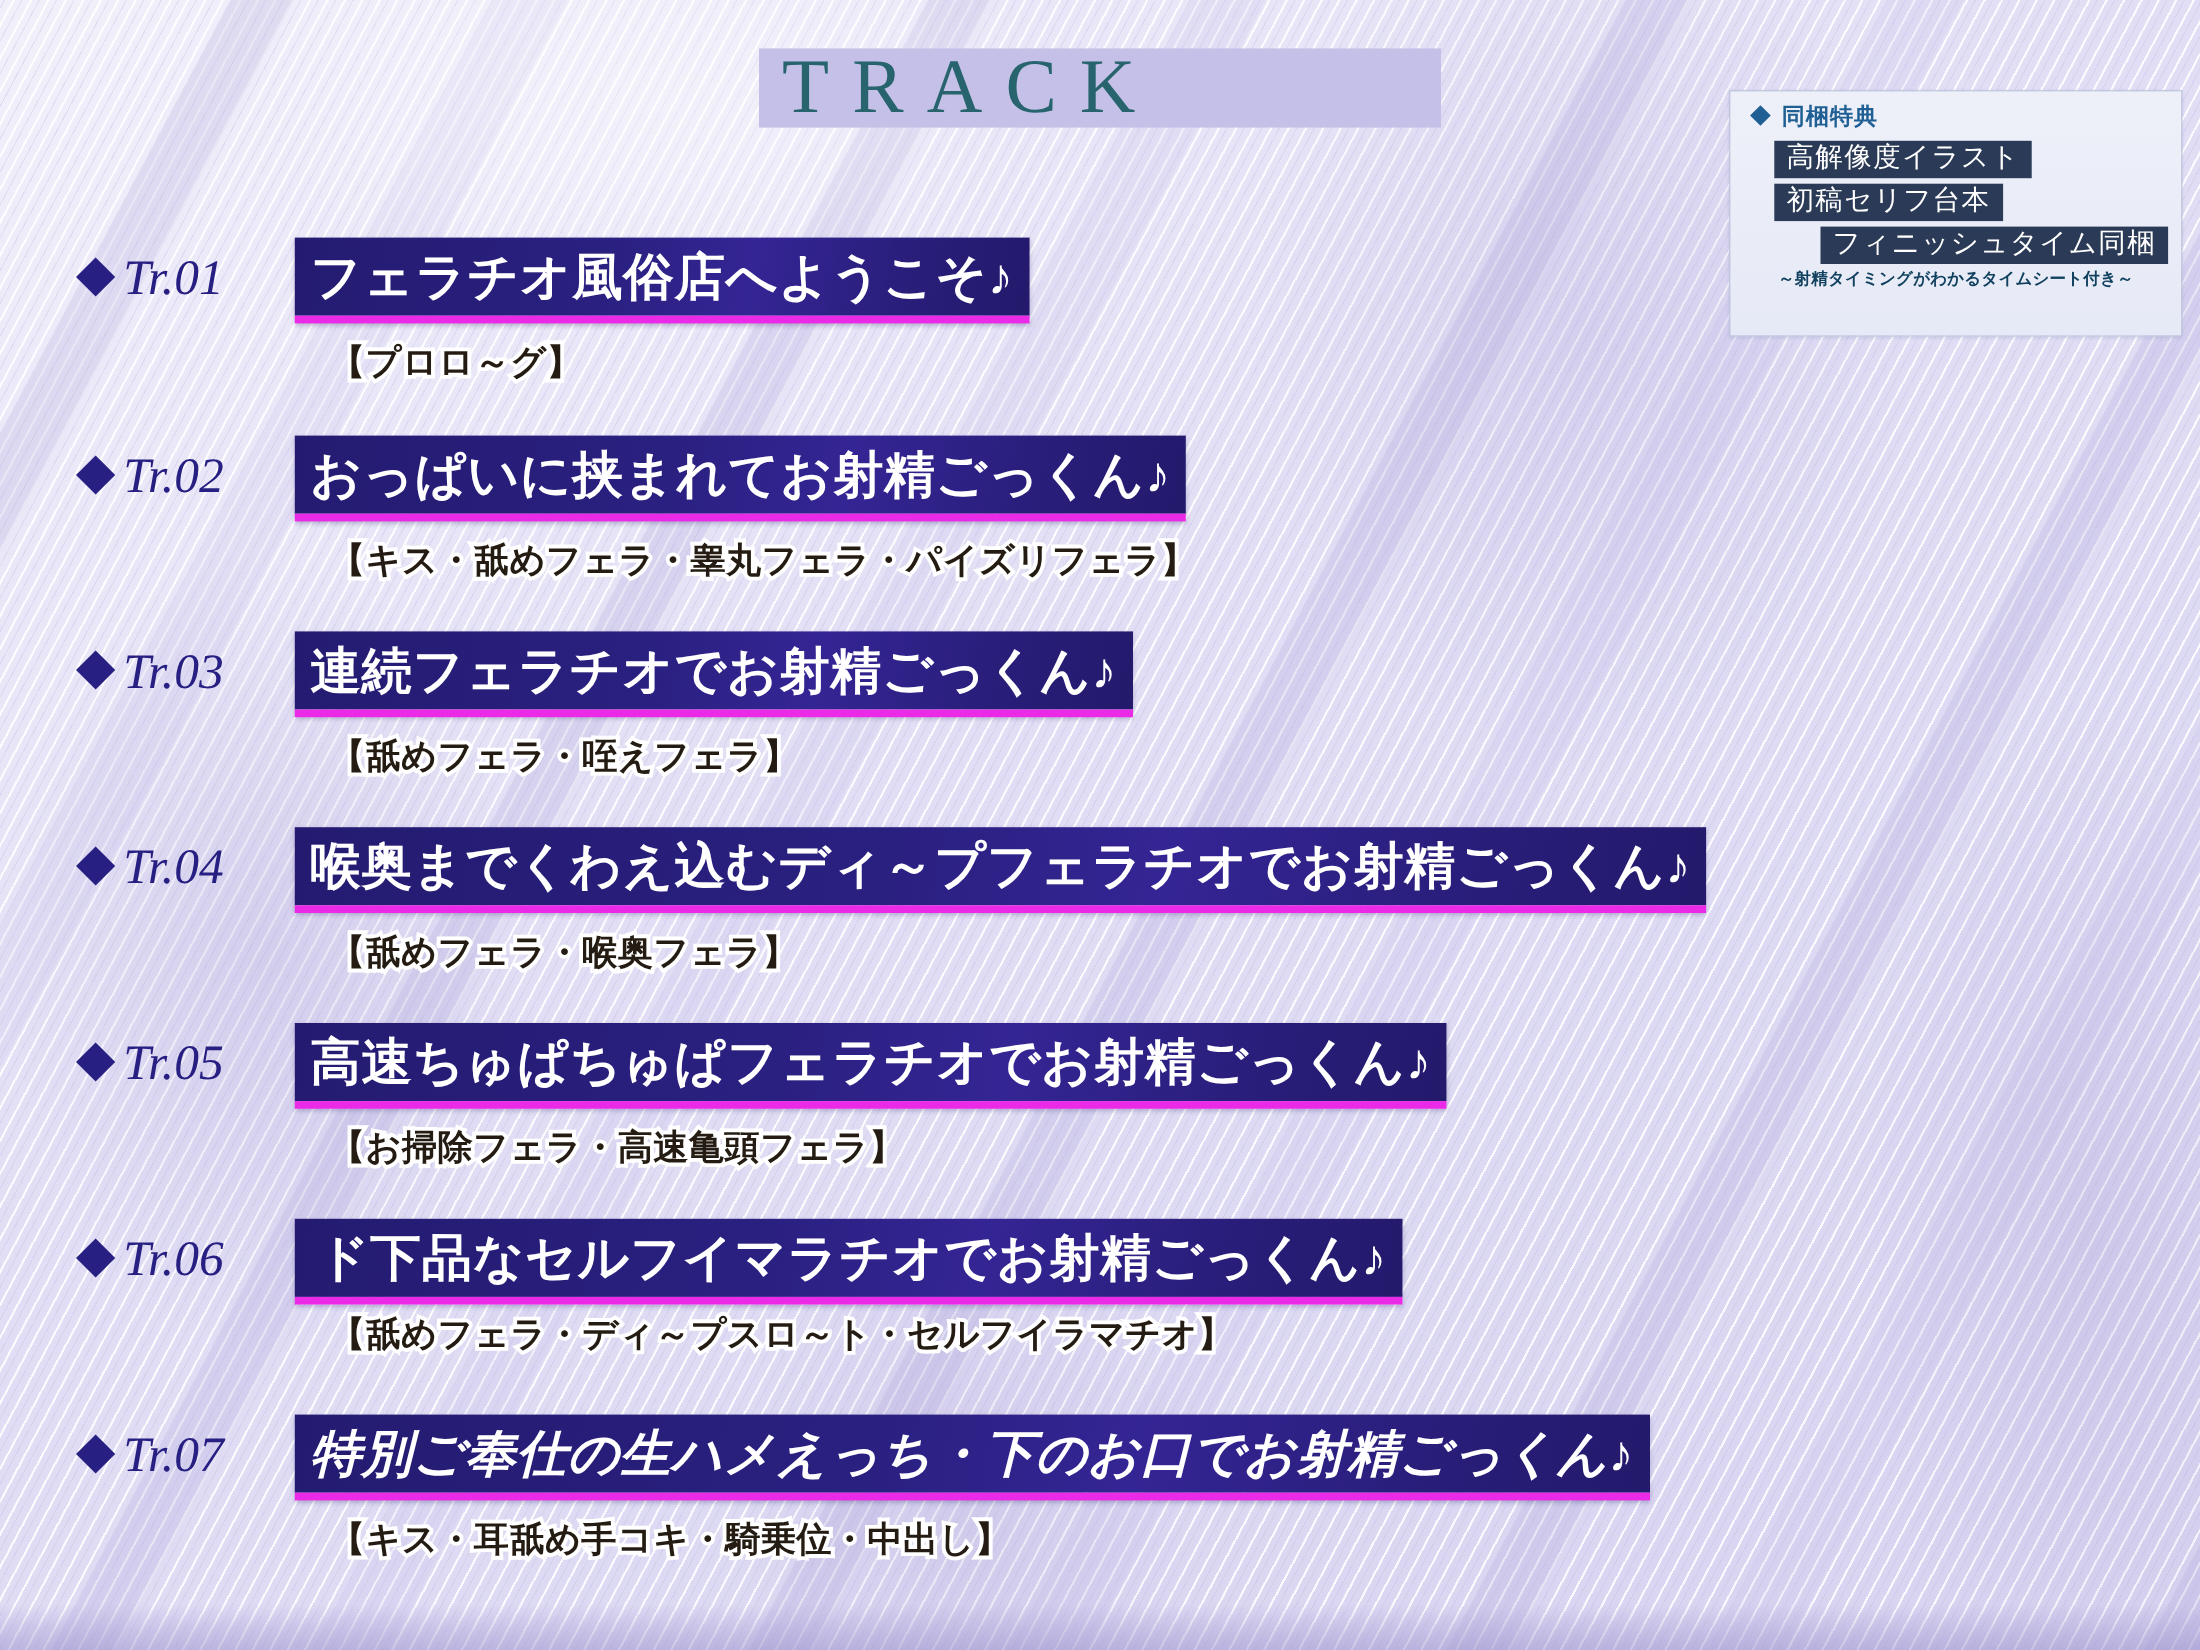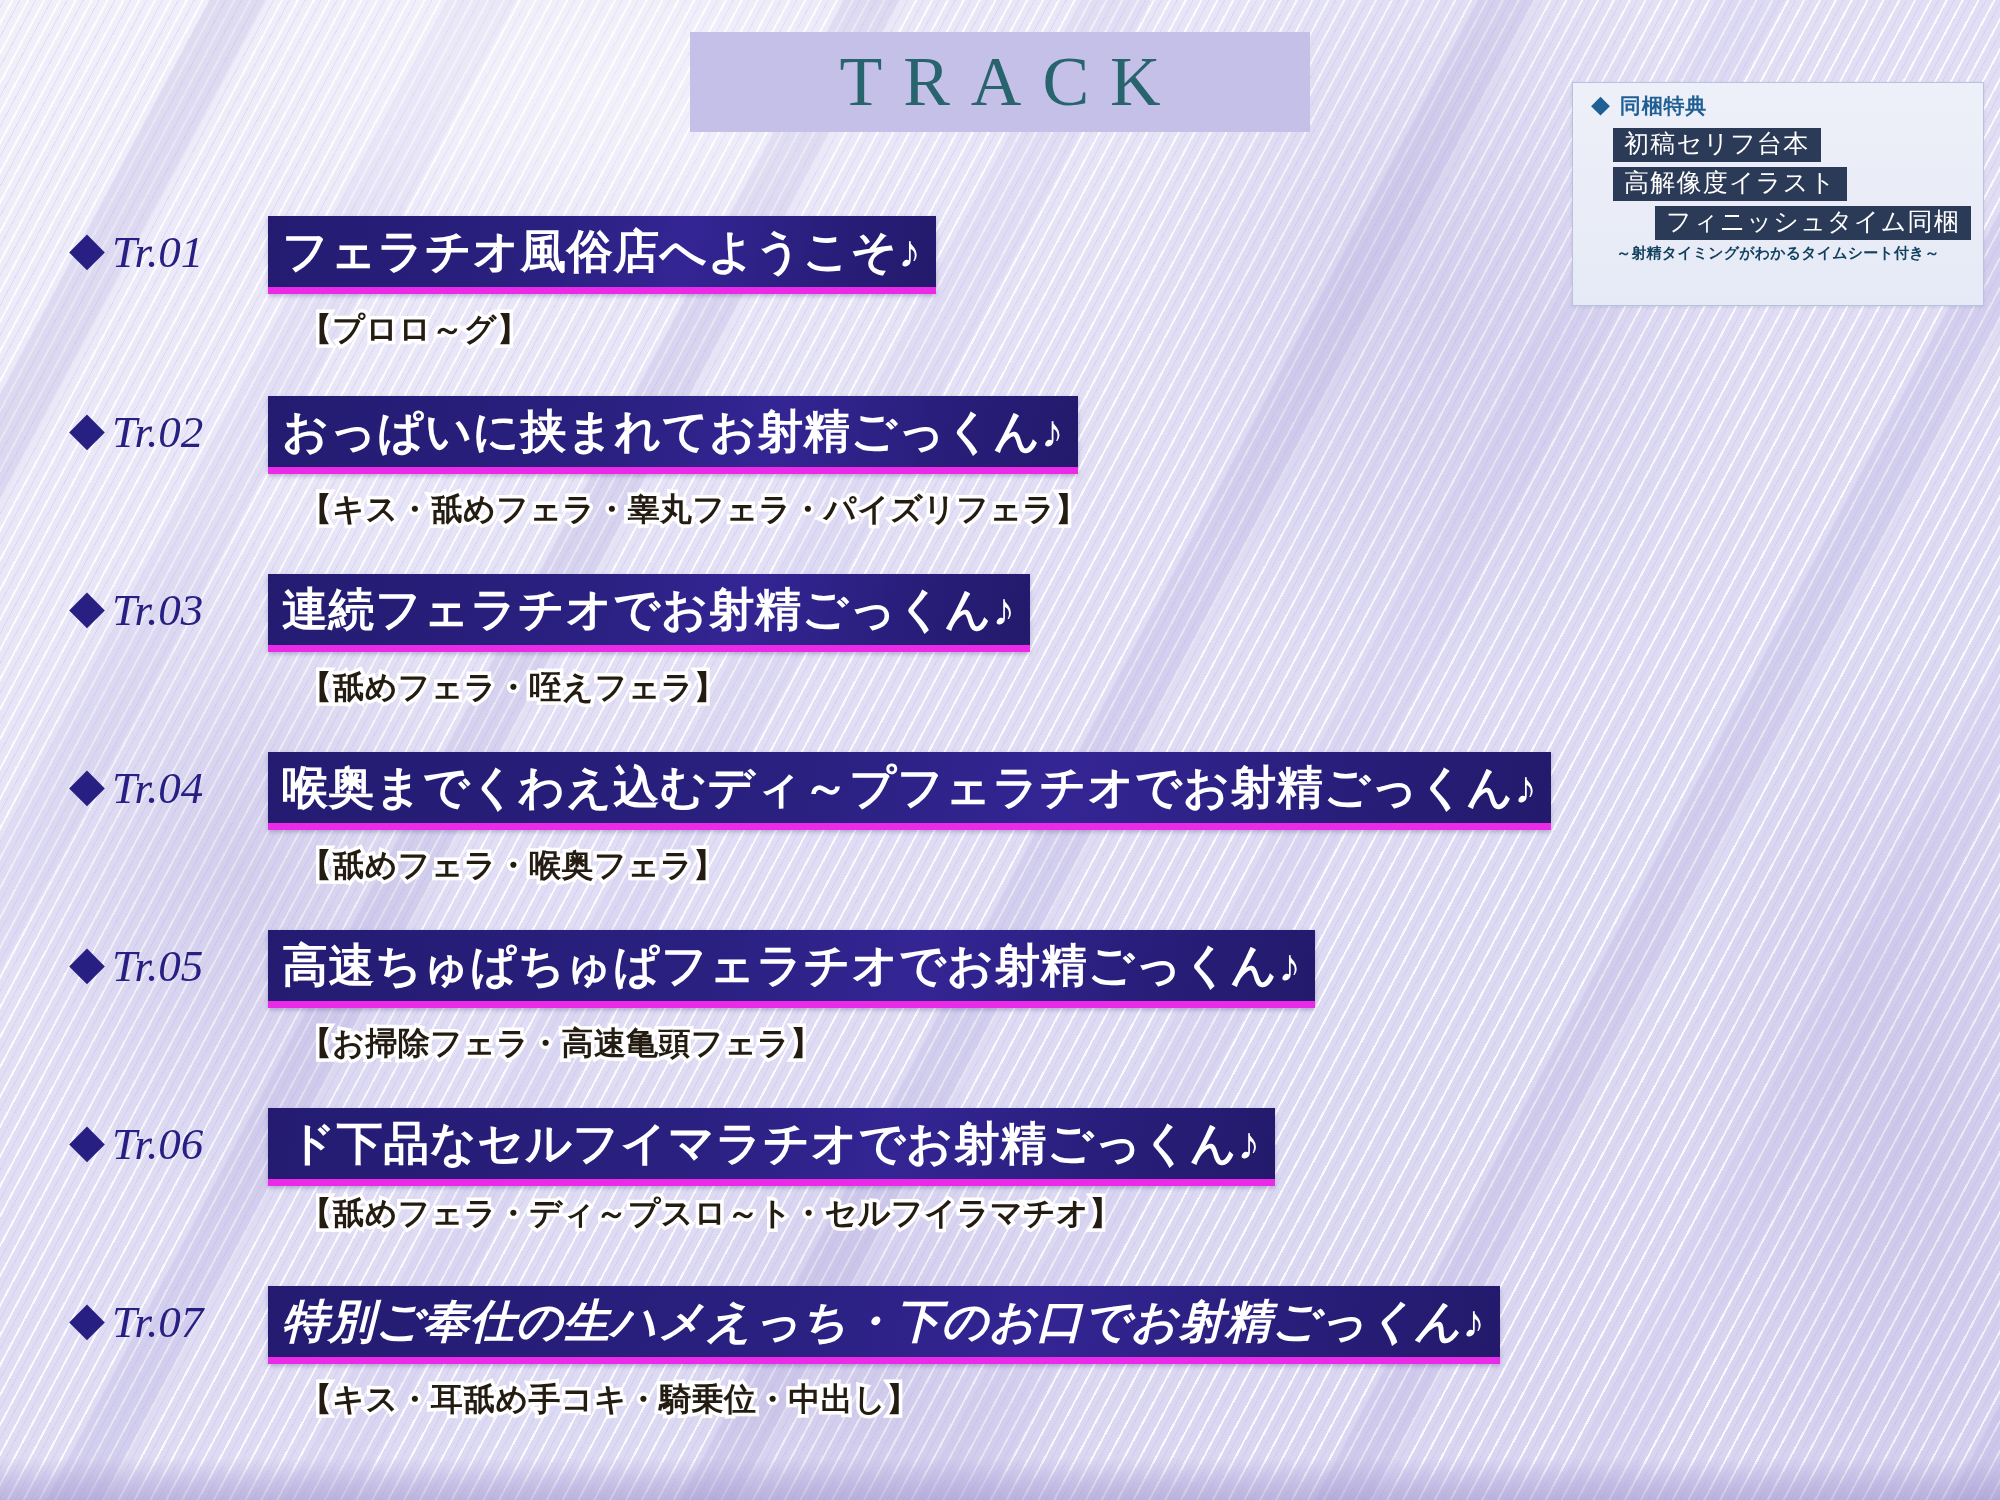--- a/index.html
+++ b/index.html
@@ -63,23 +63,23 @@
       radial-gradient(ellipse 300px 700px at 95% 75%, rgba(166,157,211,.26), rgba(166,157,211,0) 70%),
       radial-gradient(ellipse 520px 300px at 30% 6%, rgba(255,255,255,.40), rgba(255,255,255,0) 70%);
   }
   .tex-bottom{
     position:absolute;left:0;right:0;bottom:0;height:42px;pointer-events:none;
     background:linear-gradient(180deg, rgba(166,157,211,0) 0%, rgba(166,157,211,.40) 60%, rgba(150,140,200,.48) 100%);
   }
 
   
   #title-band{
-    position:absolute;left:690px;top:32px;width:620px;height:100px;
+    position:absolute;left:690px;top:44px;width:620px;height:72px;
     background:#c5c0e8;
-    display:flex;align-items:center;justify-content:center;
+    display:flex;align-items:center;
   }
   #title-text{
     font-family:"Liberation Serif", serif;
     font-size:70px;letter-spacing:.30em;
     color:#27646e;
     text-indent:.30em;
     line-height:1;
     white-space:nowrap;
   }
 
@@ -179,22 +179,22 @@
   <div id="title-band">
     <div id="title-text">TRACK</div>
   </div>
 
   <div id="bonus-box">
     <div id="bonus-head">
       <span class="dia">◆</span>
       <span>同梱特典</span>
     </div>
     <div>
+      <div style="margin:0;"><span class="bonus-chip">高解像度イラスト</span></div>
       <div style="margin:0;"><span class="bonus-chip">初稿セリフ台本</span></div>
-      <div style="margin:0;"><span class="bonus-chip">高解像度イラスト</span></div>
       <div style="margin:0;padding-left:42px;"><span class="bonus-chip">フィニッシュタイム同梱</span></div>
     </div>
     <div id="bonus-note">～射精タイミングがわかるタイムシート付き～</div>
   </div>
 
   <div class="track-row" style="top:216px;">
     <div class="tr-label" style="top:14px;">
       <span class="dia">◆</span>
       <span>Tr.01</span>
     </div>

